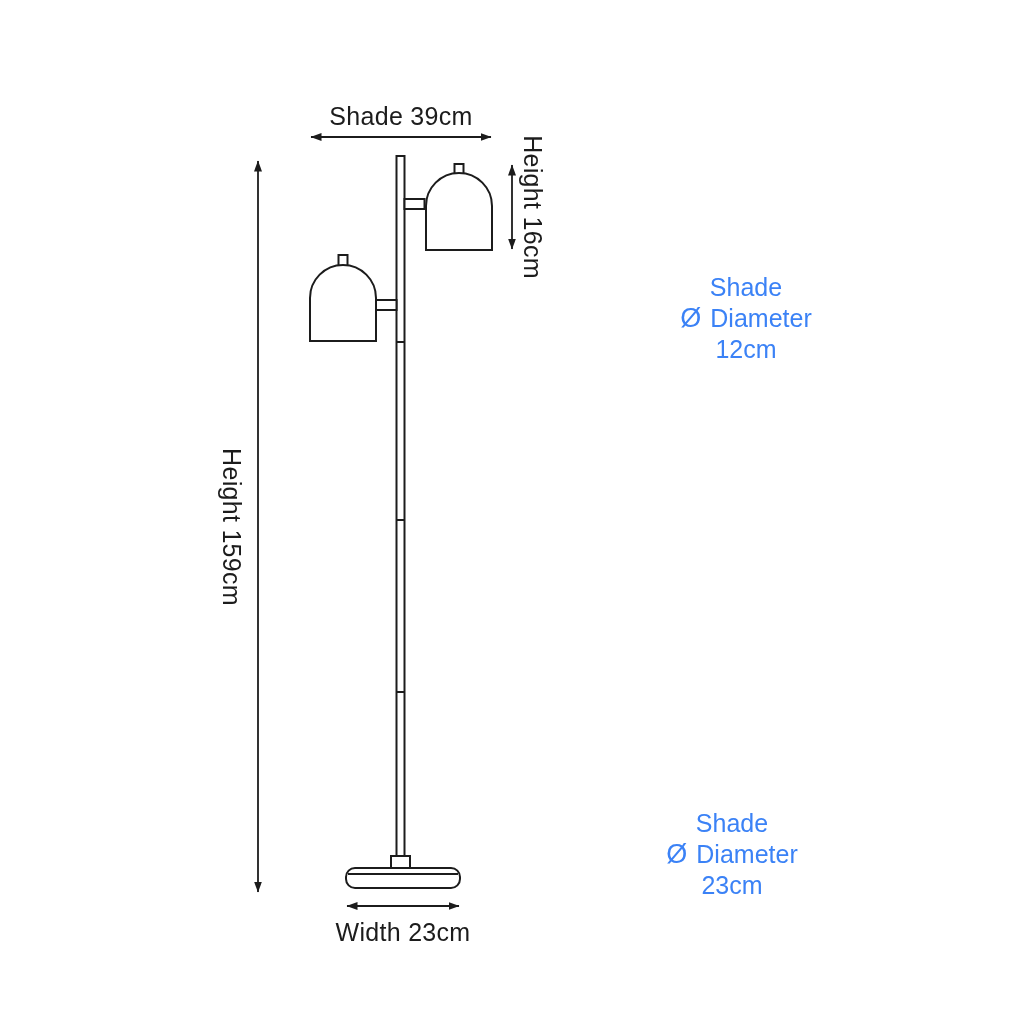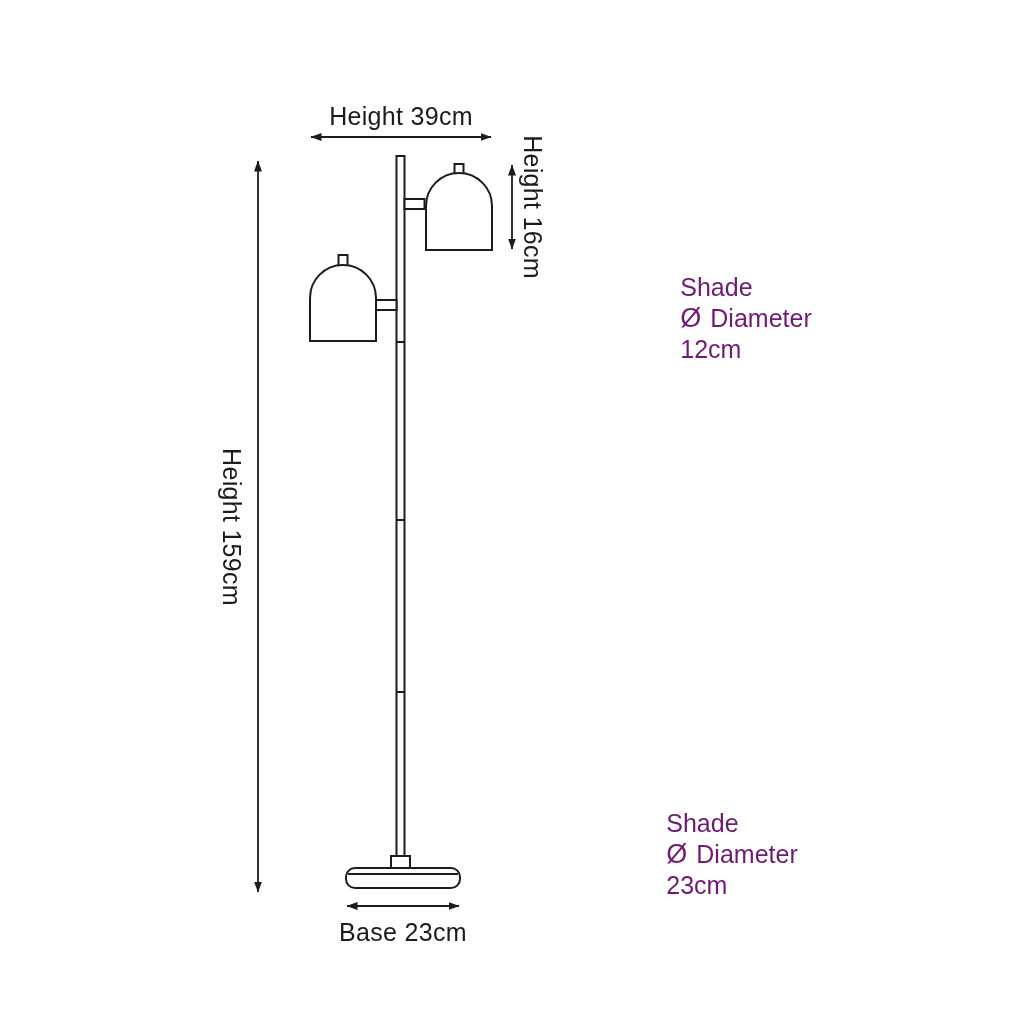--- a/index.html
+++ b/index.html
@@ -30,23 +30,24 @@
     white-space: nowrap;
     transform: translate(-50%, -50%);
     color: #1c1c1c;
   }
   .dim-label.vertical {
     writing-mode: vertical-rl;
   }
   .annotation {
     position: absolute;
     transform: translate(-50%, -50%);
+    text-align: center;
     font-size: 25px;
     line-height: 31px;
-    color: #701a75;
+    color: #3b82f6;
     white-space: nowrap;
   }
   .annotation .mid-row {
     display: flex;
     align-items: center;
     justify-content: center;
     gap: 9px;
   }
   .annotation .dia-symbol {
     font-size: 27px;
@@ -92,27 +93,27 @@
     </g>
 
     <g stroke="#1c1c1c" stroke-width="1.8" fill="none">
       <line x1="311" y1="137" x2="491" y2="137" marker-start="url(#arrowHead)" marker-end="url(#arrowHead)"></line>
       <line x1="512" y1="165" x2="512" y2="249" marker-start="url(#arrowHead)" marker-end="url(#arrowHead)"></line>
       <line x1="258" y1="161" x2="258" y2="892" marker-start="url(#arrowHead)" marker-end="url(#arrowHead)"></line>
       <line x1="347" y1="906" x2="459" y2="906" marker-start="url(#arrowHead)" marker-end="url(#arrowHead)"></line>
     </g>
   </svg>
 
-  <div class="dim-label" style="left:401px; top:116px;">Height 39cm</div>
+  <div class="dim-label" style="left:401px; top:116px;">Shade 39cm</div>
 
   <div class="dim-label vertical" style="left:532px; top:207px;">Height 16cm</div>
 
   <div class="dim-label vertical" style="left:231px; top:527px;">Height 159cm</div>
 
-  <div class="dim-label" style="left:403px; top:932px;">Base 23cm</div>
+  <div class="dim-label" style="left:403px; top:932px;">Width 23cm</div>
 
   <div class="annotation" style="left:746px; top:318px;">
     <div>Shade</div>
     <div class="mid-row">
       <span class="dia-symbol">Ø</span>
       <span>Diameter</span>
     </div>
     <div>12cm</div>
   </div>
 

